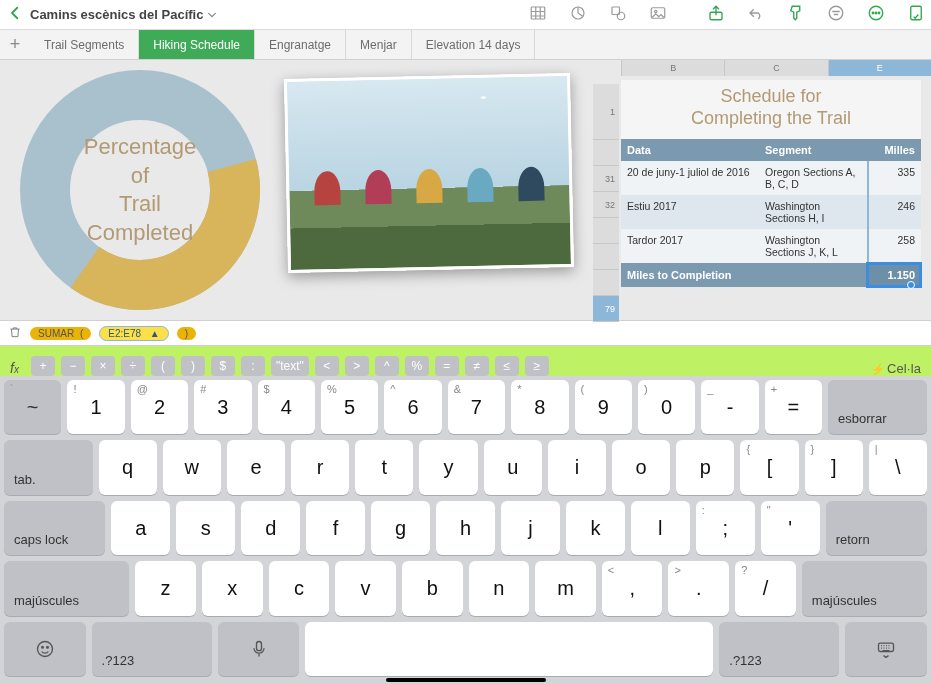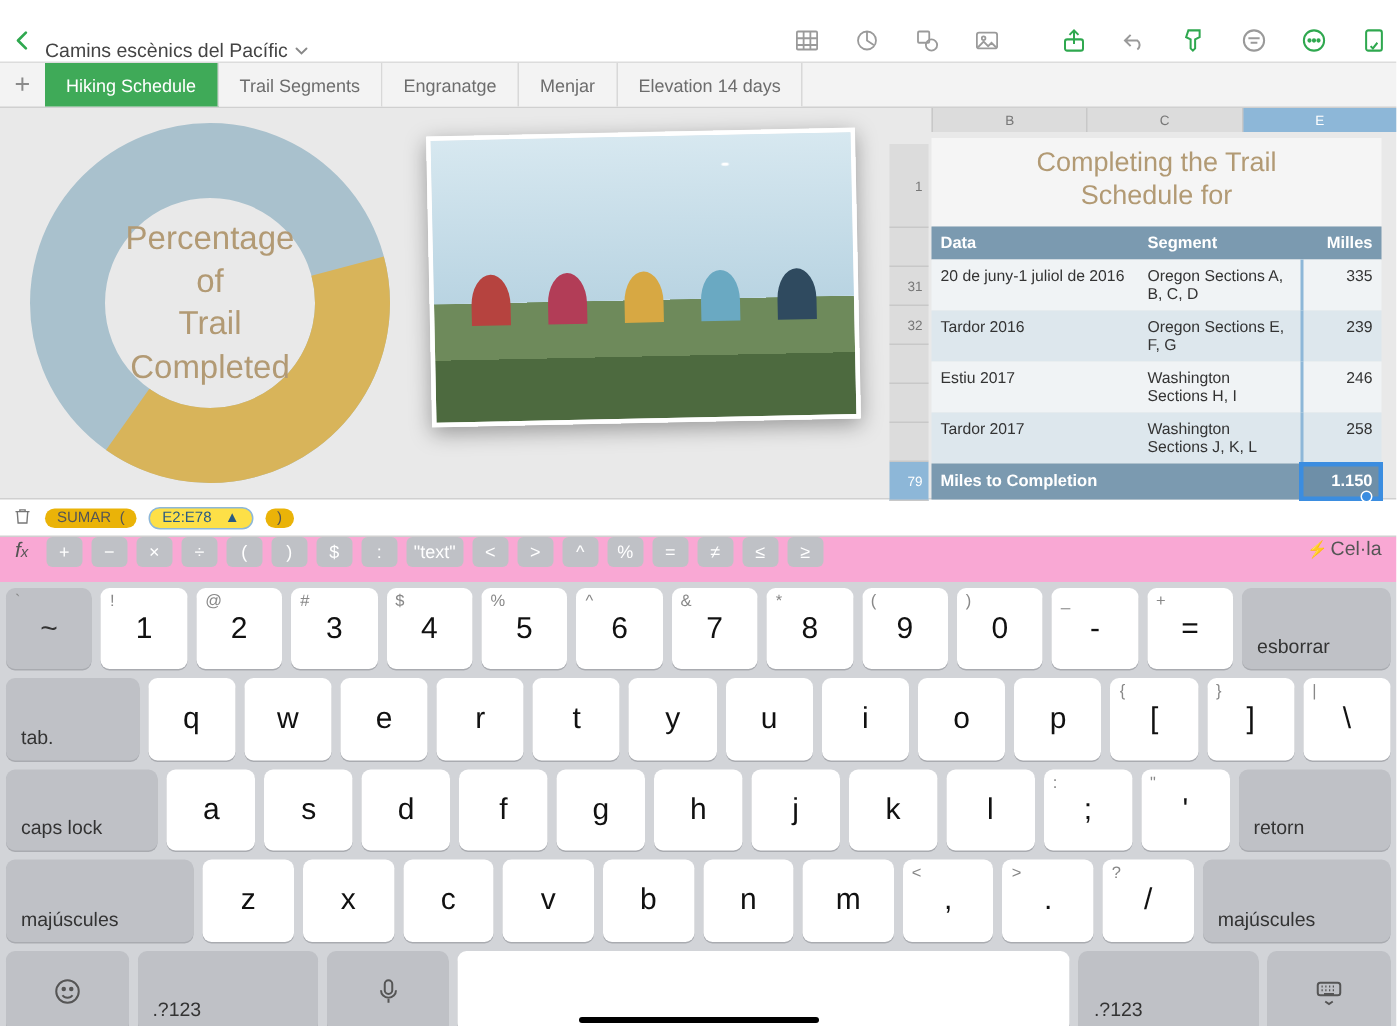--- a/index.html
+++ b/index.html
@@ -1,19 +1,19 @@
 <!DOCTYPE html>
 <html><head>
 <meta charset="utf-8">
 <style>
 * { margin: 0; padding: 0; box-sizing: border-box; font-family: -apple-system, "Helvetica Neue", Arial, sans-serif; -webkit-user-select: none; user-select: none; }
 html, body { width: 931px; height: 684px; overflow: hidden; background: #fff; }
 
 
-.toolbar { height: 42px; display: flex; align-items: flex-end; padding: 0 6px; border-bottom: 1px solid #dcdcdc; }
+.toolbar { height: 30px; display: flex; align-items: center; padding: 0 6px; border-bottom: 1px solid #dcdcdc; font-weight: bold; }
 .back-chevron svg { width: 18px; height: 18px; }
 .doc-title { margin-left: 6px; font-size: 13px; color: #444; display: flex; align-items: center; gap: 4px; }
 .doc-title svg { width: 10px; height: 10px; }
 .toolbar-spacer { flex: 1; }
 .tb-icons-center, .tb-icons-right { display: flex; gap: 22px; align-items: center; }
 .tb-icons-center svg, .tb-icons-right svg { width: 18px; height: 18px; }
 .tb-icons-right { margin-left: 40px; }
 .green-stroke { stroke: #2fa84f; }
 .grey-stroke  { stroke: #9a9a9a; }
 
@@ -62,21 +62,21 @@
 .sel-handle { position: absolute; right: 6px; bottom: -2px; width: 8px; height: 8px; background: #3b8de0; border-radius: 50%; border: 1px solid #fff; }
 
 
 .formula-bar { height: 26px; display: flex; align-items: center; gap: 8px; padding: 0 8px; background: #fff; border-top: 1px solid #d0d0d0; border-bottom: 1px solid #d0d0d0; font-size: 11px; }
 .trash svg { width: 14px; height: 14px; }
 .token { display: inline-flex; align-items: center; gap: 3px; padding: 1px 8px; border-radius: 10px; font-size: 10px; }
 .tok-fn  { background: #eab308; color: #555; }
 .tok-ref { background: #fde047; color: #2a5a82; border: 1px solid #8db7d8; }
 
 
-.op-strip { height: 30px; background: #f9a8d4; display: flex; align-items: flex-start; gap: 6px; padding: 0 10px; }
+.op-strip { height: 30px; background: #bef264; display: flex; align-items: flex-end; gap: 6px; padding: 0 10px; }
 .fx { font-style: italic; font-size: 14px; color: #555; margin-right: 6px; }
 .op-strip .k { background: #bfc1c6; color: #fff; font-size: 12px; min-width: 24px; height: 20px; line-height: 20px; text-align: center; border-radius: 4px; padding: 0 5px; }
 .op-spacer { flex: 1; }
 .cell-btn { font-size: 13px; color: #555; }
 .cell-btn::before { content: "⚡"; font-size: 11px; margin-right: 2px; color: #888; }
 
 
 .keyboard { background: #d2d4d8; padding: 4px 4px 8px; height: 308px; display: flex; flex-direction: column; gap: 6px; }
 .kbrow { display: flex; gap: 6px; flex: 1; }
 .key { background: #fff; border-radius: 6px; box-shadow: 0 1px 0 #a9abb0; flex: 1; position: relative; display: flex; align-items: center; justify-content: center; font-size: 20px; color: #111; }
@@ -150,22 +150,22 @@
     <span><svg viewBox="0 0 24 24" fill="none" class="green-stroke" stroke-width="1.8">
           <rect x="5" y="3" width="14" height="18" rx="2"></rect>
           <path d="M9 17l2 2 4-5"></path>
         </svg></span>
   </span>
 </div>
 
 <div class="sheet-tabs">
   <div class="add-sheet">+</div>
   <div id="tabs-host" style="display: flex;">
+      <div class="tab">Trail Segments</div>
       <div class="tab active">Hiking Schedule</div>
-      <div class="tab">Trail Segments</div>
       <div class="tab">Engranatge</div>
       <div class="tab">Menjar</div>
       <div class="tab">Elevation 14 days</div>
     </div>
 </div>
 
 <div class="canvas">
 
   <div class="donut-wrap">
     <svg viewBox="0 0 100 100">
@@ -201,38 +201,33 @@
         <div></div>
         <div>31</div>
         <div>32</div>
         <div></div>
         <div></div>
         <div></div>
         <div class="sel">79</div>
       </div>
     <div class="table-inner">
       <div class="table-title">
+        <div>Schedule for</div>
         <div>Completing the Trail</div>
-        <div>Schedule for</div>
       </div>
       <div class="table-head">
         <div class="c-data">Data</div>
         <div class="c-seg">Segment</div>
         <div class="c-mi">Milles</div>
       </div>
       <div id="table-rows">
           <div class="tr">
             <div class="c-data">20 de juny-1 juliol de 2016</div>
             <div class="c-seg">Oregon Sections A, B, C, D</div>
             <div class="c-mi">335</div>
-          </div>
-          <div class="tr">
-            <div class="c-data">Tardor 2016</div>
-            <div class="c-seg">Oregon Sections E, F, G</div>
-            <div class="c-mi">239</div>
           </div>
           <div class="tr">
             <div class="c-data">Estiu 2017</div>
             <div class="c-seg">Washington Sections H, I</div>
             <div class="c-mi">246</div>
           </div>
           <div class="tr">
             <div class="c-data">Tardor 2017</div>
             <div class="c-seg">Washington Sections J, K, L</div>
             <div class="c-mi">258</div>

